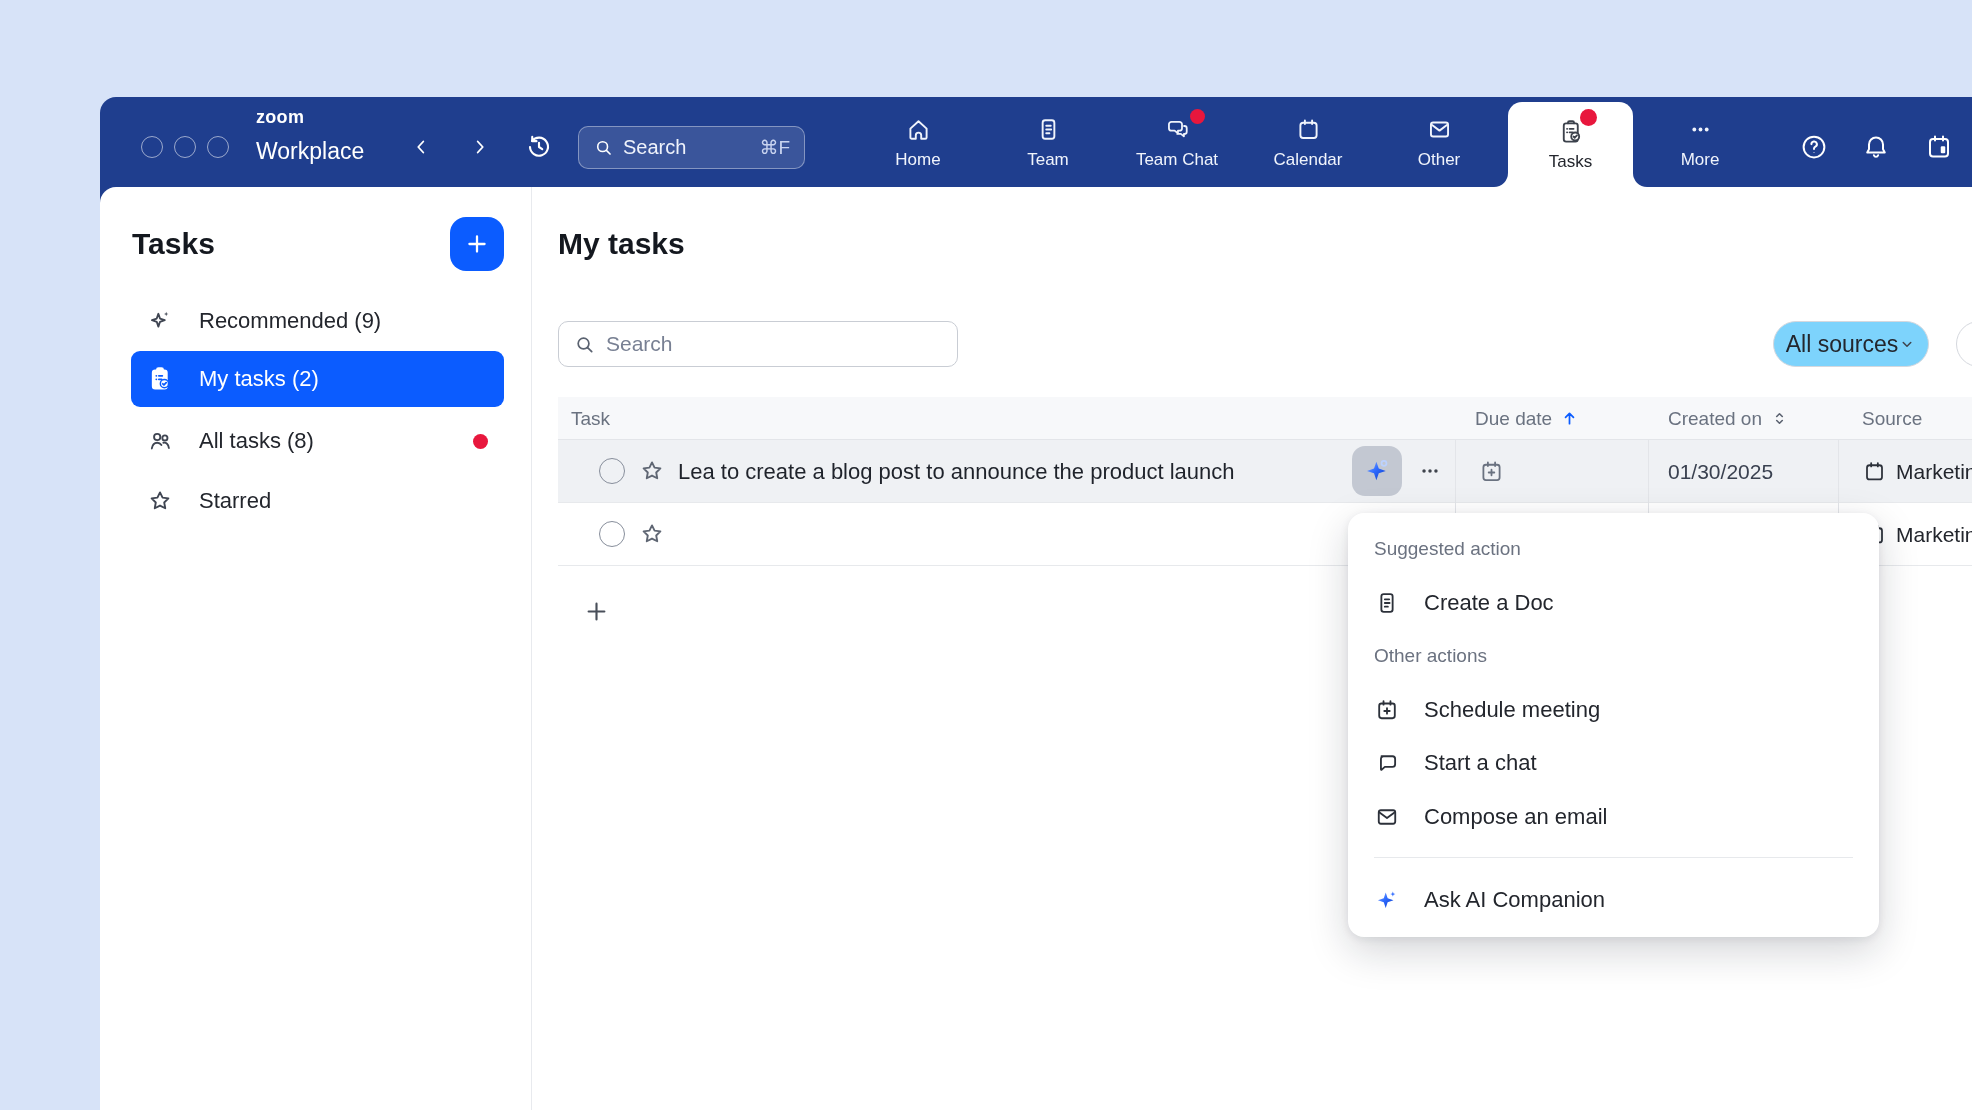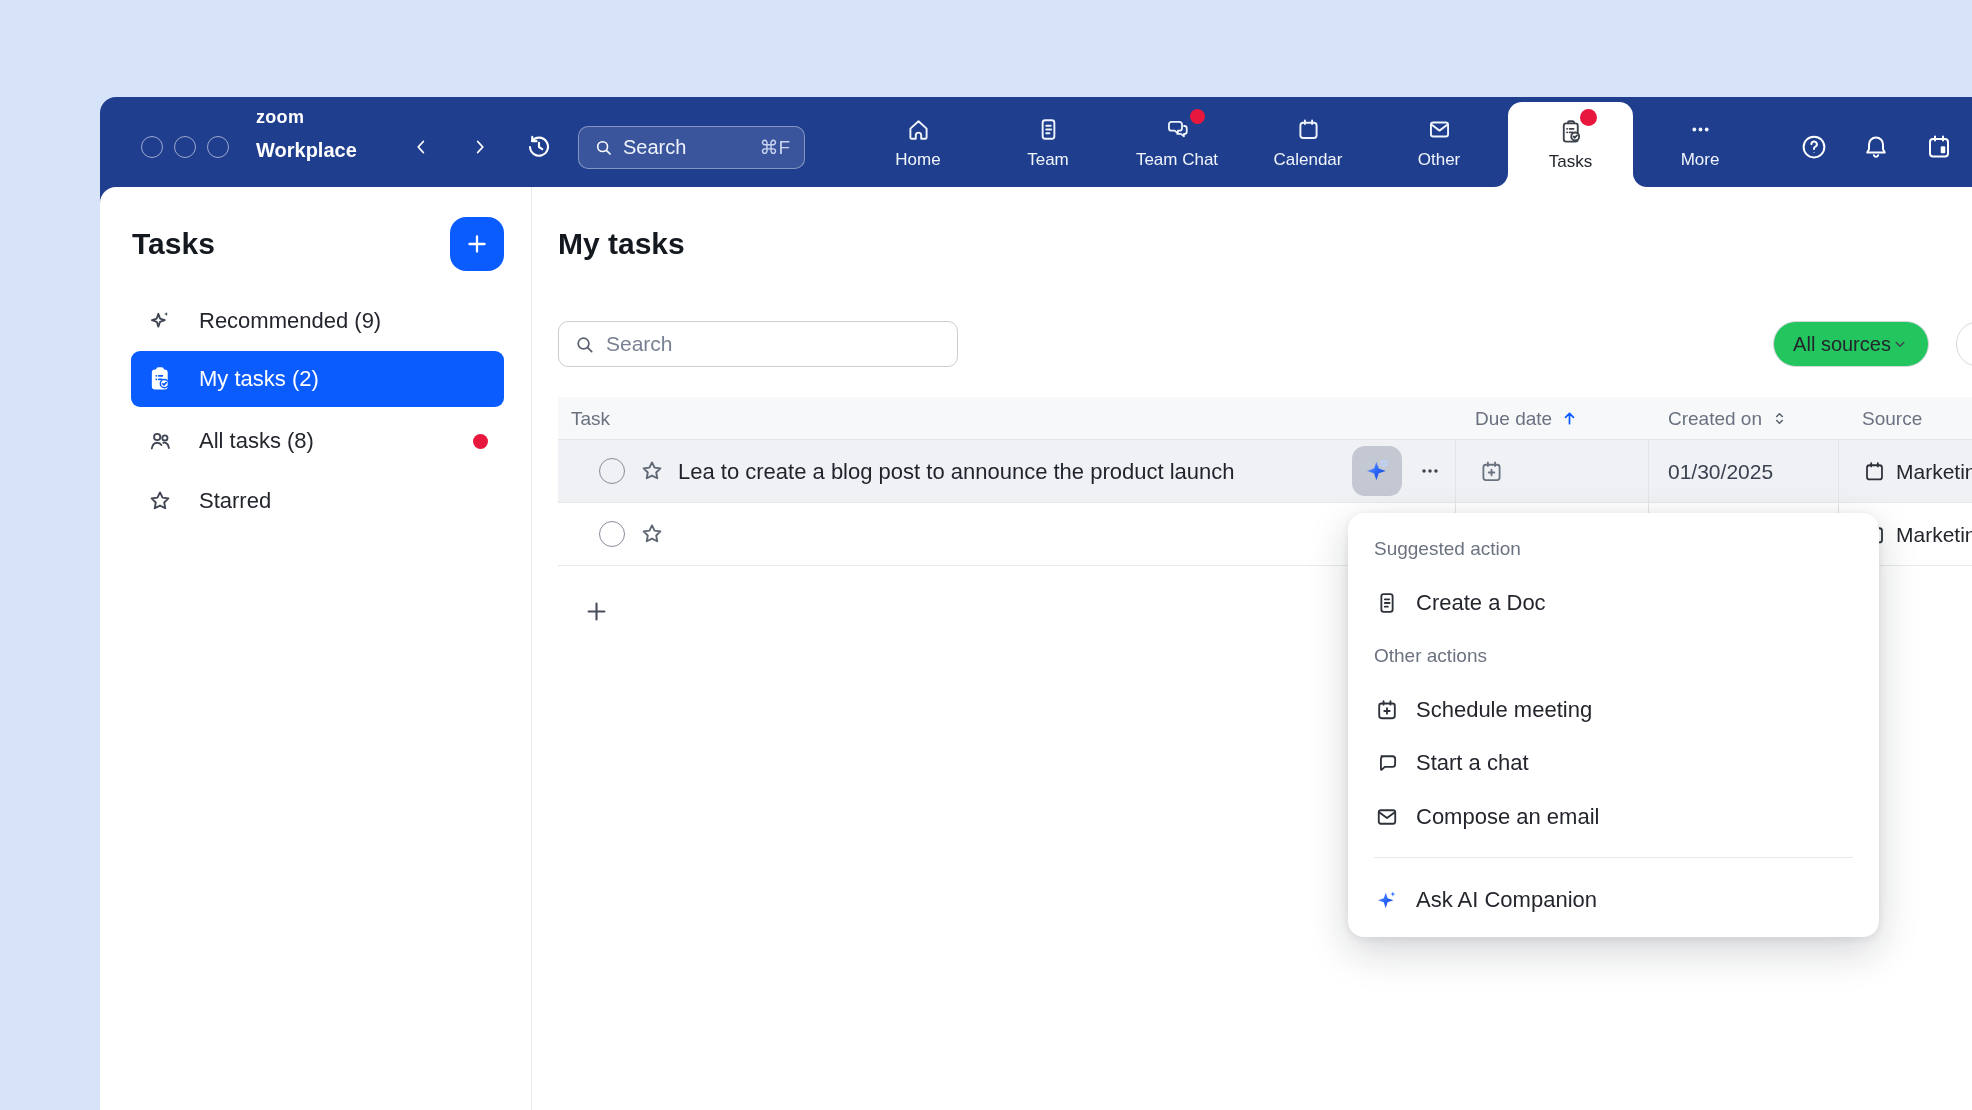--- a/index.html
+++ b/index.html
@@ -13,21 +13,21 @@
              background:#fff; border-top-left-radius:16px; }
   .v-divider { position:absolute; left:531px; top:187px; width:1px; height:923px; background:#e8eaee; }
 
   .topnav { position:absolute; left:100px; top:97px; width:1872px; height:90px; color:#fff; }
 
   .win-dots { position:absolute; left:41px; top:39px; display:flex; gap:11px; }
   .win-dot { width:22px; height:22px; border-radius:50%; border:1.5px solid rgba(255,255,255,.55); }
 
   .brand { position:absolute; left:156px; top:11px; color:#fff; line-height:1; }
   .brand .zoom { font-size:18px; font-weight:700; letter-spacing:.3px; display:block; margin-bottom:14px; }
-  .brand .wp { font-size:20px; font-weight:700; display:block; }
+  .brand .wp { font-size:23px; font-weight:400; display:block; }
 
   .nav-arrow { position:absolute; top:34px; width:32px; height:32px; display:flex; align-items:center; justify-content:center; color:#fff; }
   .nav-arrow svg { width:22px; height:22px; }
   .history-btn { position:absolute; top:32px; width:36px; height:36px; display:flex; align-items:center; justify-content:center; color:#fff; }
   .history-btn svg { width:30px; height:30px; }
 
   .nav-search { position:absolute; left:478px; top:29px; width:227px; height:43px;
     border:1.5px solid rgba(255,255,255,.38); background:rgba(255,255,255,.12); border-radius:10px;
     display:flex; align-items:center; padding:0 14px; gap:9px; }
   .nav-search svg { width:21px; height:21px; color:#fff; flex:none; }
@@ -71,22 +71,22 @@
   
   .main-title { position:absolute; left:558px; top:227px; font-size:30px; font-weight:700; color:#14181f; }
   .search-box { position:absolute; left:558px; top:321px; width:400px; height:46px; border:1.5px solid #c9cdd4;
                 border-radius:10px; background:#fff; display:flex; align-items:center; padding:0 14px; gap:10px; }
   .search-box svg { width:23px; height:23px; color:#5a6270; flex:none; }
   .search-box input { border:none; outline:none; font-size:21px; color:#23262d; flex:1; min-width:0;
                       font-family:"Liberation Sans", sans-serif; background:transparent; }
   .search-box input::placeholder { color:#788093; }
 
   .src-filter { position:absolute; left:1773px; top:321px; width:156px; height:46px; border:1.5px solid #d5d8de;
-                border-radius:23px; background:#22c55e; display:flex; align-items:center; justify-content:center;
-                gap:0; font-size:20px; color:#23262d; }
+                border-radius:23px; background:#7dd3fc; display:flex; align-items:center; justify-content:center;
+                gap:0; font-size:23px; color:#23262d; }
   .src-filter svg { width:18px; height:18px; color:#3f444d; }
   .pill-stub { position:absolute; left:1956px; top:321px; width:80px; height:46px; border:1.5px solid #d5d8de;
                border-radius:23px; background:#fff; }
 
   .thead { position:absolute; left:558px; top:397px; width:1414px; height:43px; background:#f7f8fa;
            border-bottom:1px solid #e3e5e9; font-size:19px; color:#6a7280; }
   .th { position:absolute; top:0; height:43px; display:flex; align-items:center; gap:8px; }
   .th svg { width:19px; height:19px; }
   .sort-up { color:#0b5cff; } .sort-both { color:#5b6270; }
 
@@ -112,21 +112,21 @@
   .add-row { position:absolute; left:578px; top:593px; width:36px; height:36px; display:flex; align-items:center; justify-content:center; color:#494f5a; }
   .add-row svg { width:27px; height:27px; }
 
   
   .menu { position:absolute; left:1348px; top:513px; width:531px; height:424px; background:#fff;
           border-radius:16px; box-shadow:0 14px 40px rgba(16,24,40,.18), 0 2px 8px rgba(16,24,40,.08); z-index:20; }
   .menu .sec { position:absolute; left:26px; font-size:19px; color:#6b7280; }
   .mi { position:absolute; left:0; width:100%; height:54px; display:flex; align-items:center; font-size:22px; color:#23262d; }
   .mi .ic { width:26px; height:26px; margin-left:26px; color:#2c313a; flex:none; }
   .mi .ic svg { width:26px; height:26px; }
-  .mi .lbl { margin-left:16px;text-align:right; }
+  .mi .lbl { margin-left:24px;text-align:right; }
   .menu-div { position:absolute; left:26px; width:479px; height:1px; background:#e7e9ec; }
 </style>
 </head>
 <body>
 
 <div class="window"></div>
 <div class="content"></div>
 <div class="v-divider"></div>
 
 <div class="topnav">

